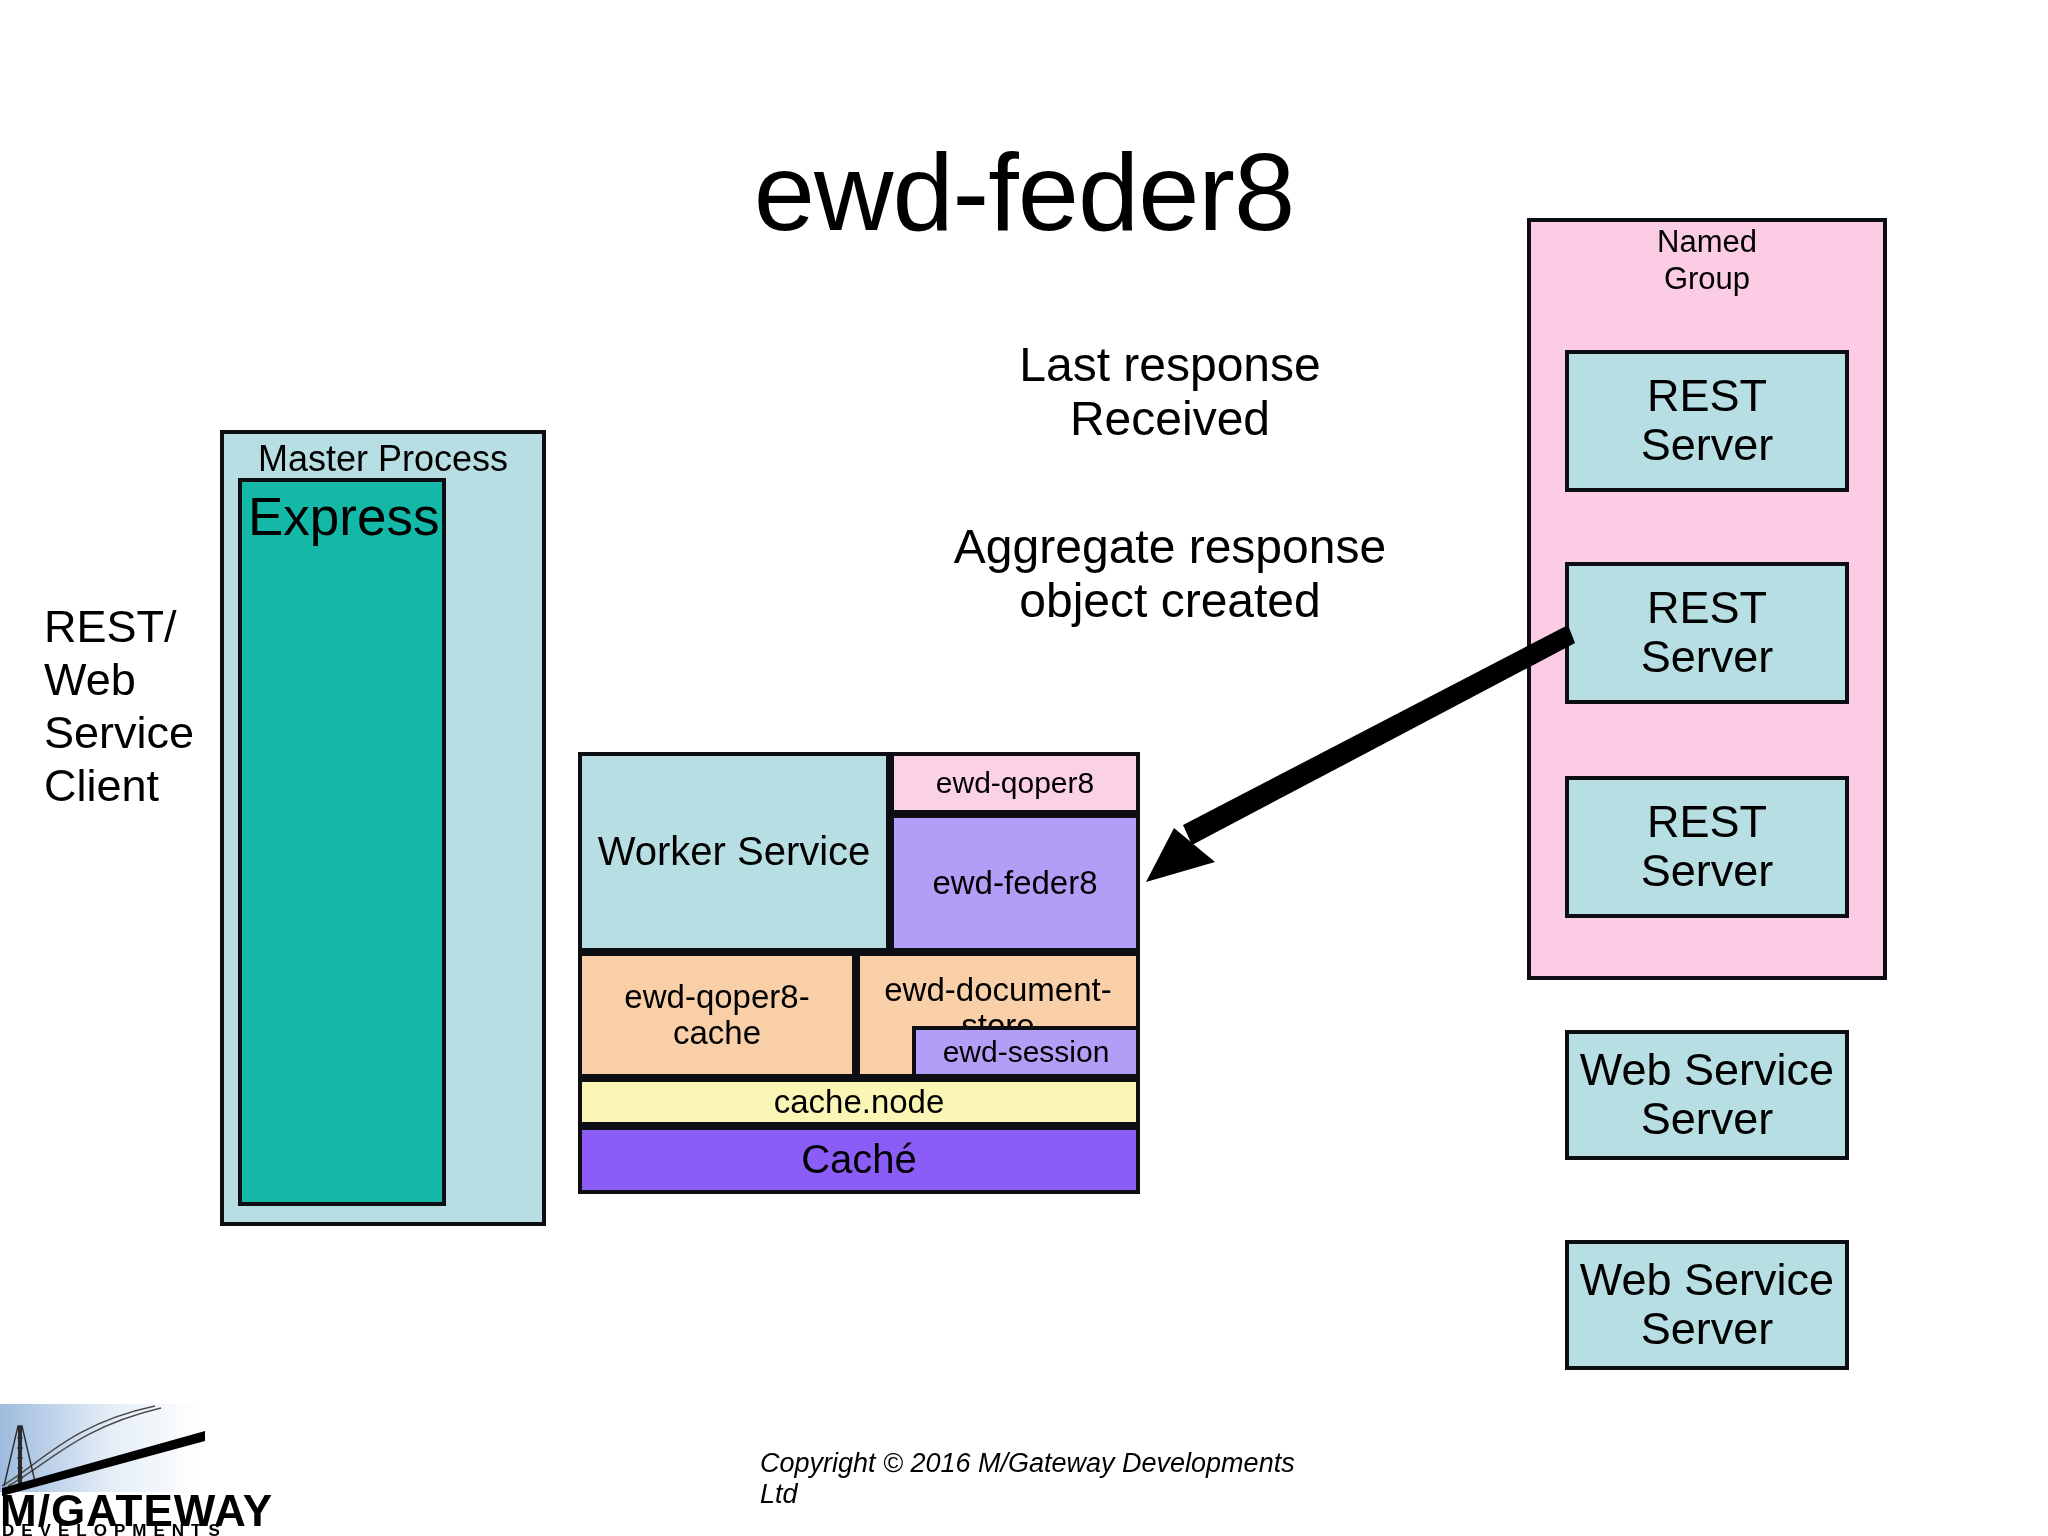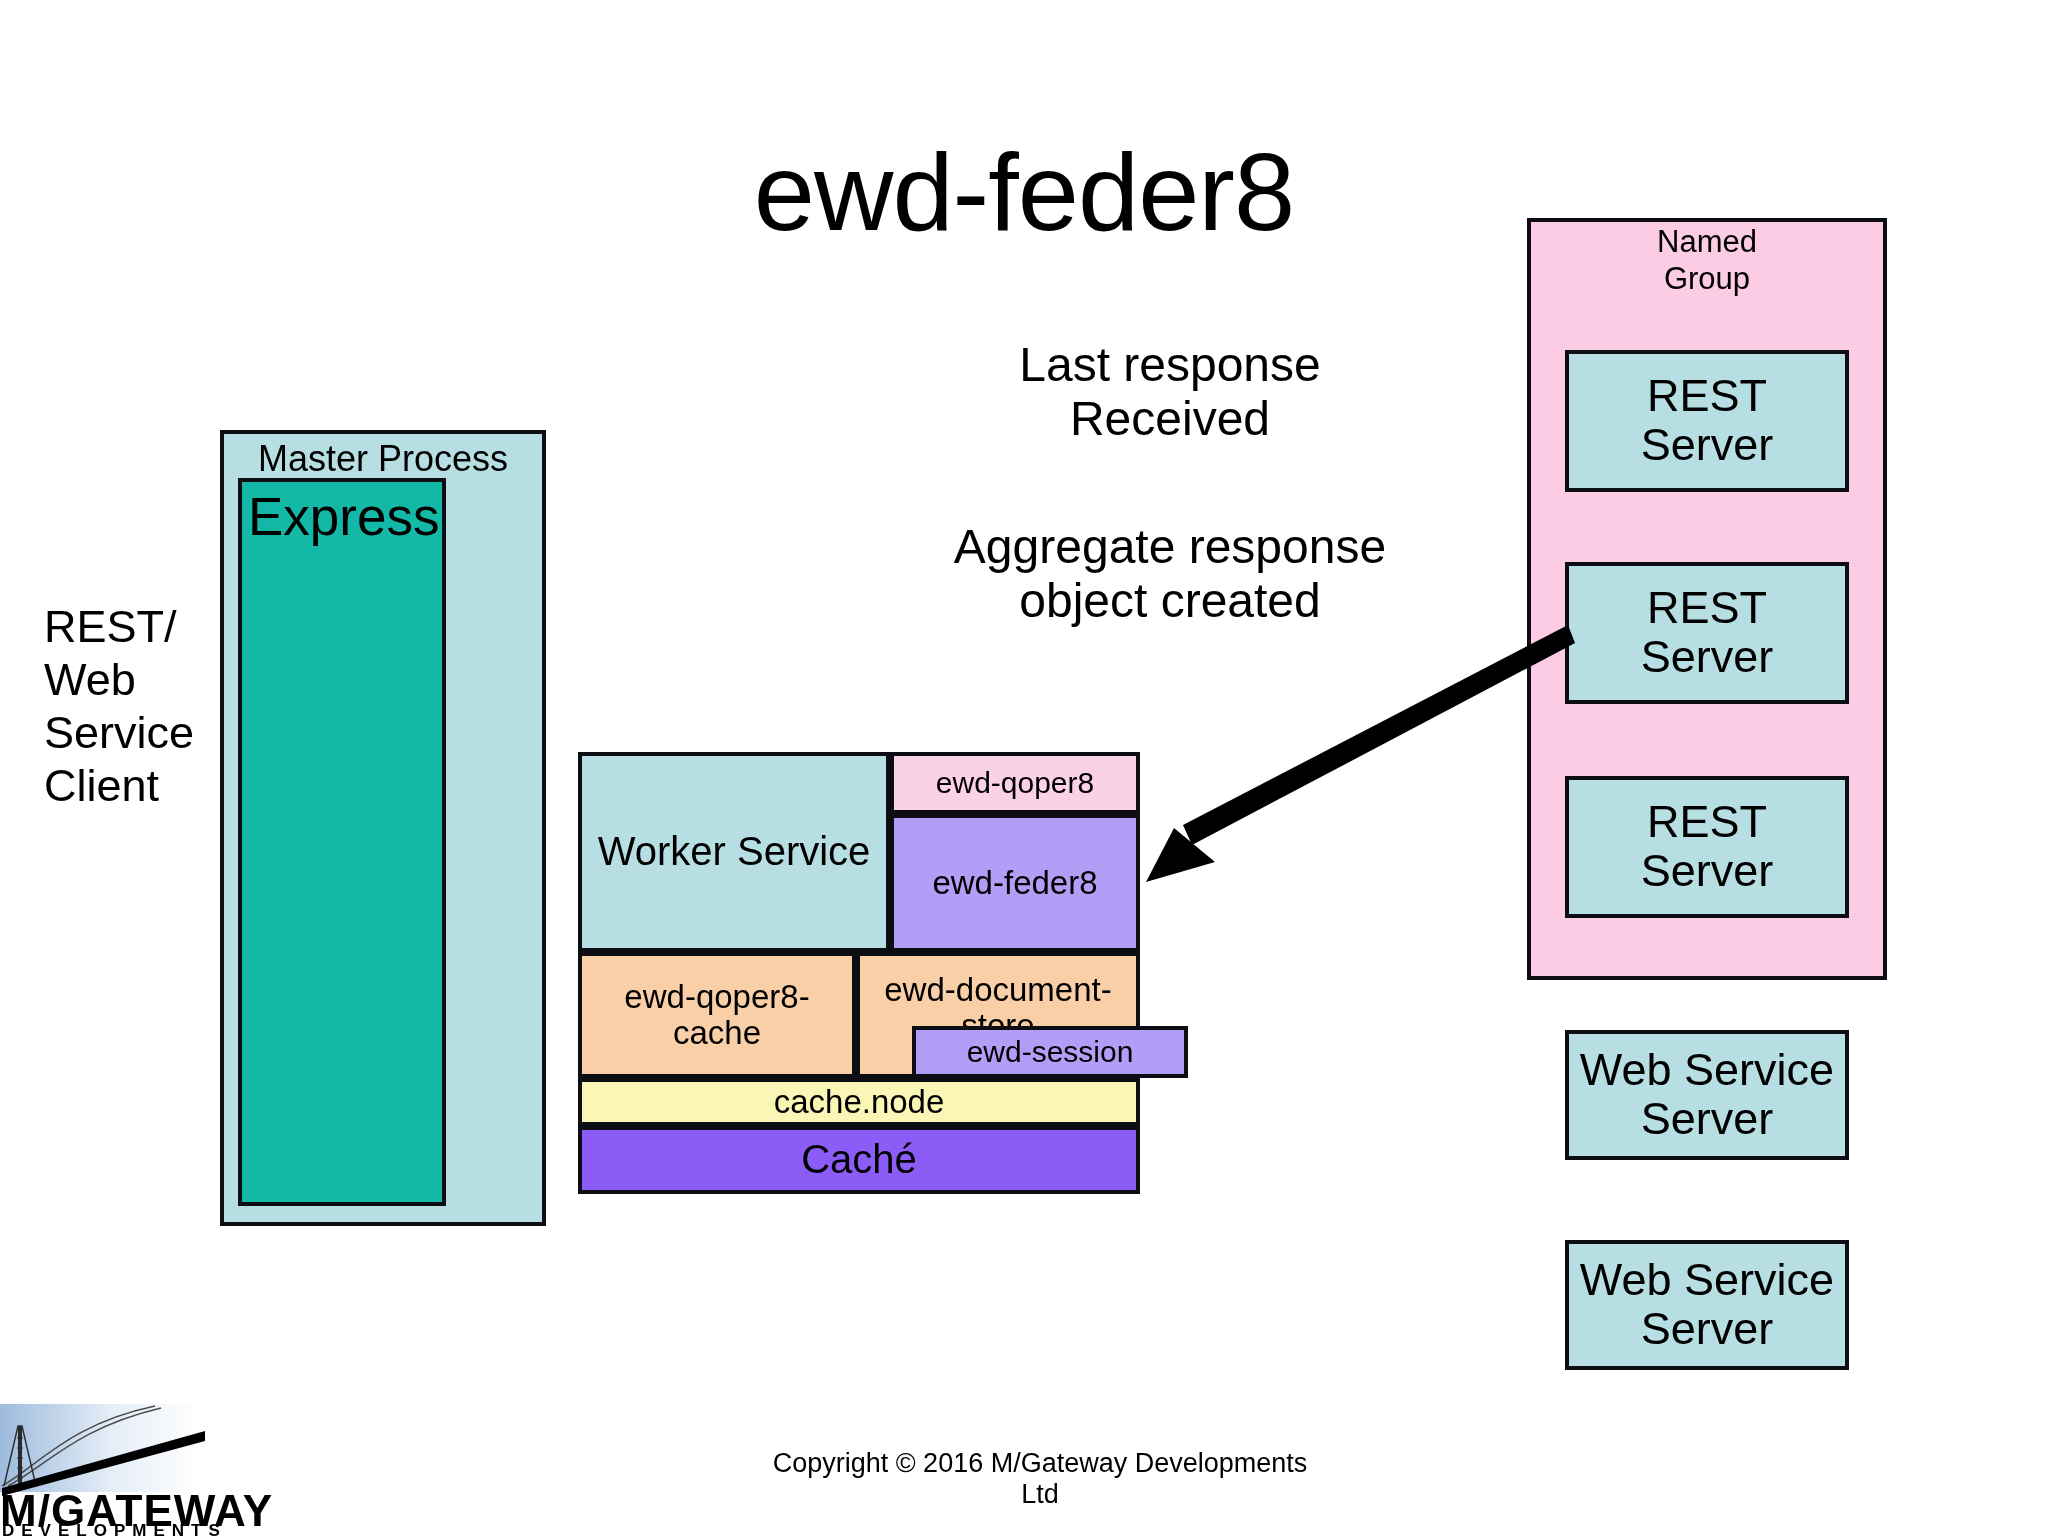--- a/index.html
+++ b/index.html
@@ -109,21 +109,21 @@
   #ewd-document-store {
     left: 856px; top: 952px; width: 284px; height: 126px;
     background: #f9cfa8;
     font-size: 33px;
     align-items: flex-start;
   }
   #ewd-document-store-label {
     padding-top: 16px;
   }
   #ewd-session {
-    left: 912px; top: 1026px; width: 276px; height: 52px;
+    left: 912px; top: 1026px; width: 228px; height: 52px;
     background: #b39ef7;
     font-size: 30px;
   }
   #cache-node {
     left: 578px; top: 1078px; width: 562px; height: 48px;
     background: #fbf6b5;
     font-size: 33px;
   }
   #cache-db {
     left: 578px; top: 1126px; width: 562px; height: 68px;
@@ -174,22 +174,23 @@
   
   #logo {
     position: absolute;
     left: 0px; top: 1404px;
     width: 540px; height: 132px;
   }
   #copyright {
     position: absolute;
     left: 760px; top: 1448px; width: 560px;
     font-size: 27px;
-    text-align: center;
+    text-align: left;
     font-family: "Liberation Sans", sans-serif;
+    font-style: italic;
   }
 </style>
 </head>
 <body>
 
 <div id="slide">
 
   <div id="title" class="abs">ewd-feder8</div>
 
   <div id="client-label" class="label-plain">REST/

